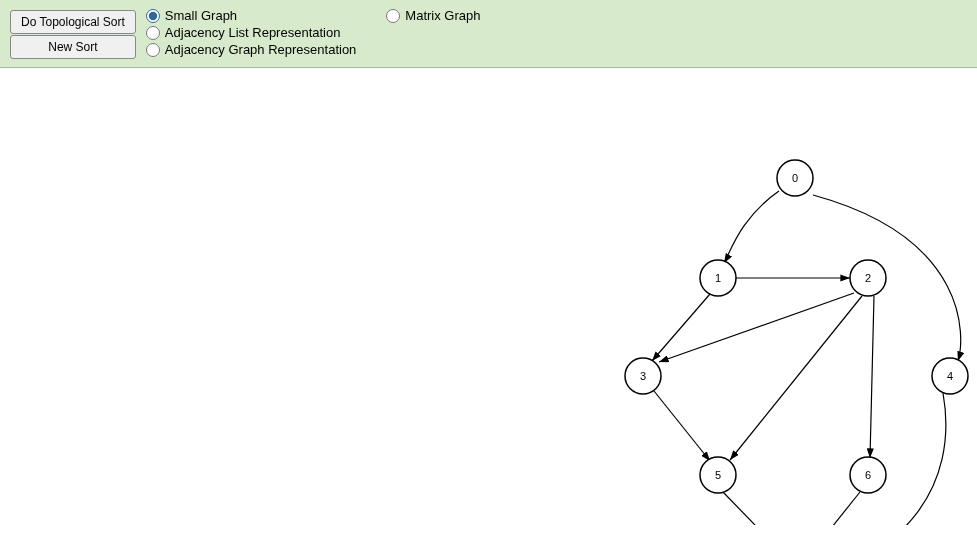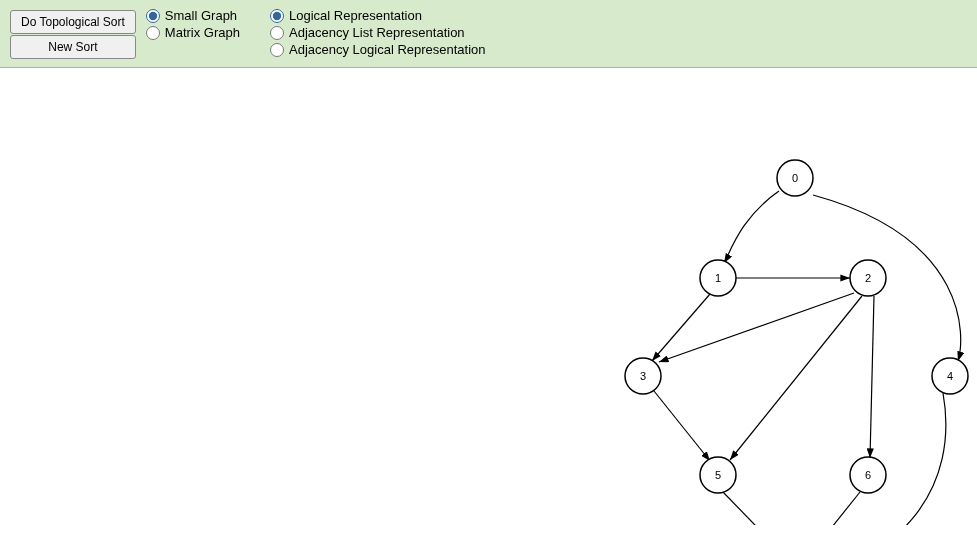--- a/index.html
+++ b/index.html
@@ -91,35 +91,31 @@
   <div class="toolbar-buttons">
     <button class="toolbar-btn">Do Topological Sort</button>
     <button class="toolbar-btn">New Sort</button>
   </div>
   <div class="radio-group">
     <div class="radio-row">
       <input type="radio" name="graph-size" id="radio-small" checked="" style="">
       <label class="radio-label" for="radio-small">Small Graph</label>
     </div>
     <div class="radio-row">
-      <input type="radio" name="graph-rep" id="radio-logical" checked="" style="">
-      <label class="radio-label" for="radio-logical">Logical Representation</label>
-    </div>
-    <div class="radio-row">
       <input type="radio" name="graph-size" id="radio-large" style="">
       <label class="radio-label" for="radio-large">Matrix Graph</label>
     </div>
     <div class="radio-row">
       <input type="radio" name="graph-rep" id="radio-adj-list" style="">
       <label class="radio-label" for="radio-adj-list">Adjacency List Representation</label>
     </div>
     <div></div>
     <div class="radio-row">
       <input type="radio" name="graph-rep" id="radio-adj-matrix" style="">
-      <label class="radio-label" for="radio-adj-matrix">Adjacency Logical Representation</label>
+      <label class="radio-label" for="radio-adj-matrix">Adjacency Graph Representation</label>
     </div>
   </div>
 </div>
 
 <div id="graph-area">
   <svg id="graph-svg">
     <defs>
       <marker id="arrowhead" markerWidth="8" markerHeight="6" refX="8" refY="3" orient="auto">
         <polygon points="0 0, 8 3, 0 6" fill="black"></polygon>
       </marker>

